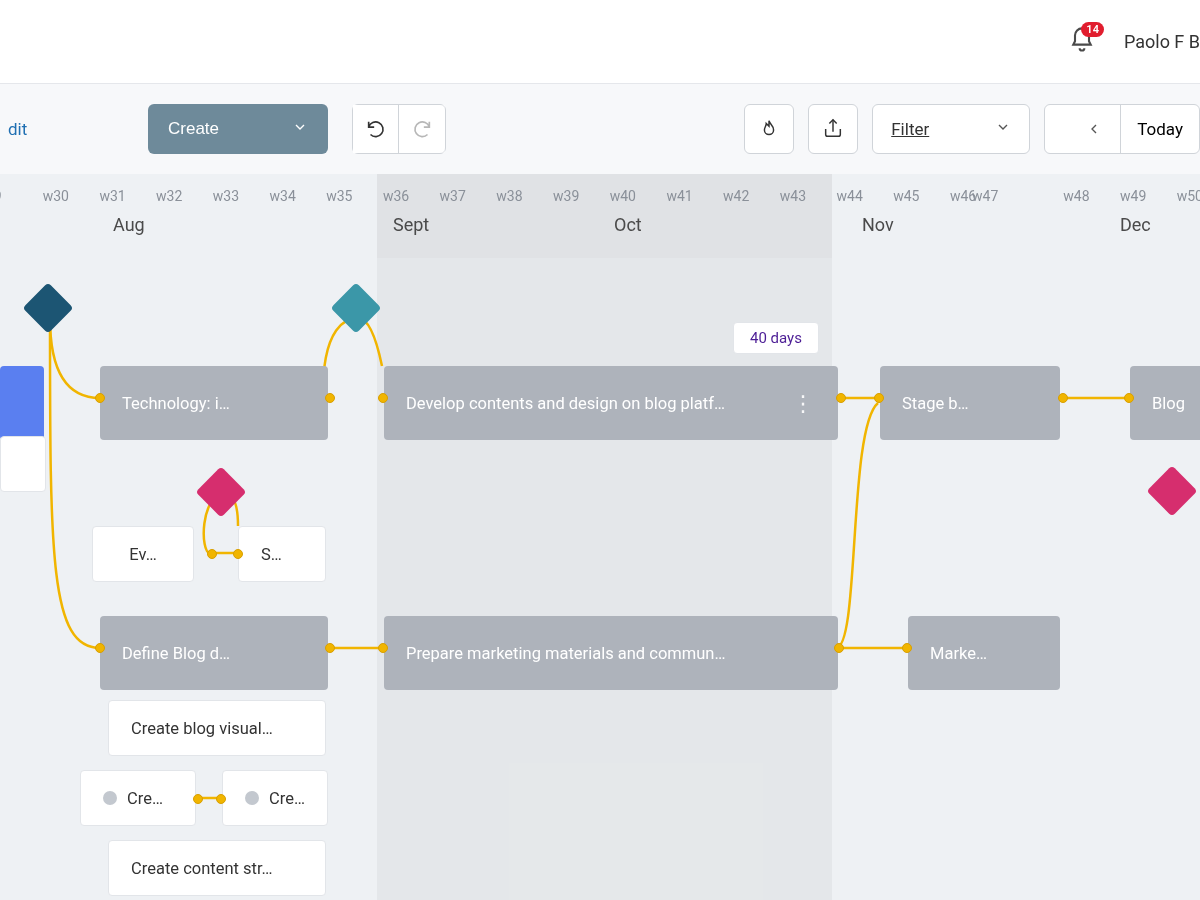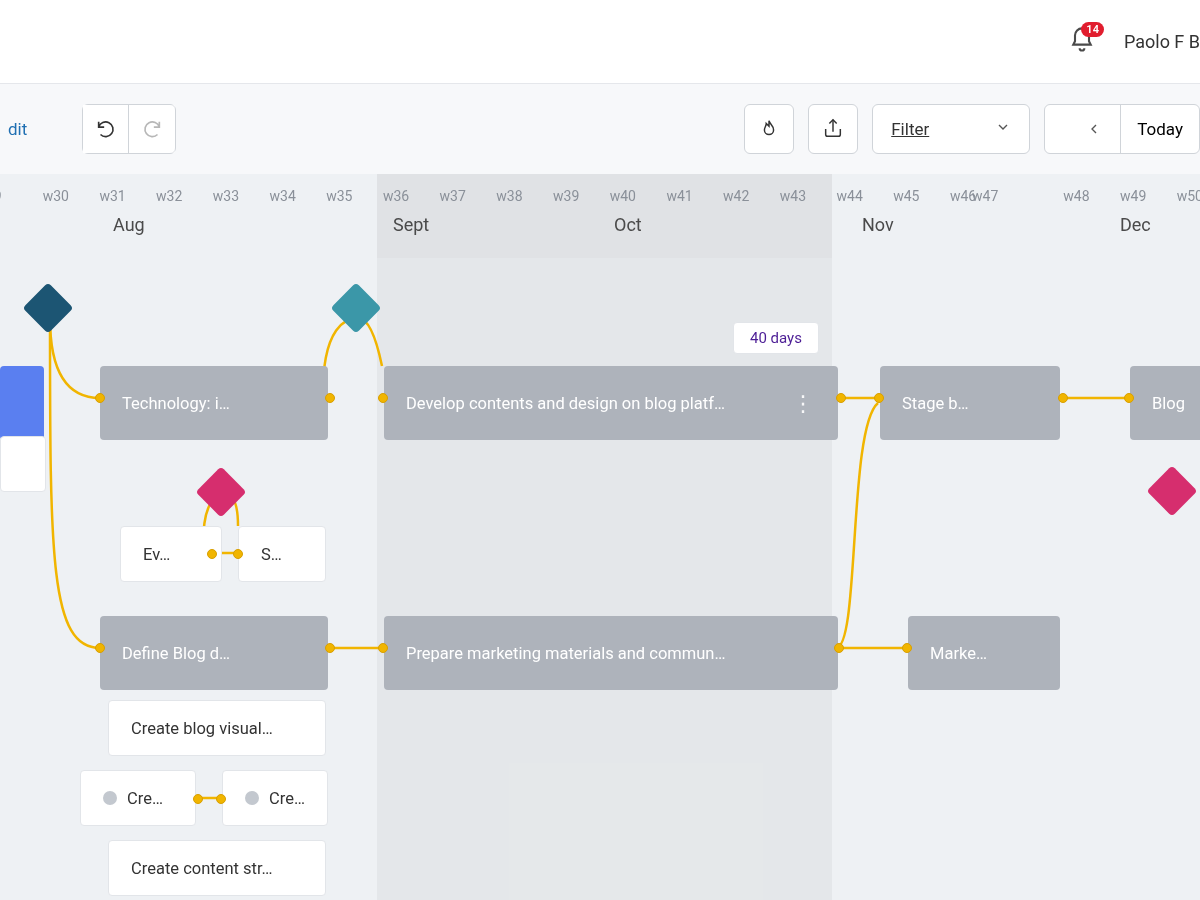--- a/index.html
+++ b/index.html
@@ -73,20 +73,26 @@
         <path d="M6 8a6 6 0 0 1 12 0v5l1.5 3h-15L6 13V8z"></path>
         <path d="M10 19a2 2 0 0 0 4 0"></path>
       </svg>
     <span class="badge">14</span>
   </div>
   <div class="username">Paolo F B</div>
 </div>
 
 <div class="toolbar">
   <span class="edit-link">dit</span>
+  <button class="btn-create">
+    <span>Create</span>
+    <span class="chev"><svg viewBox="0 0 24 24">
+          <path d="M6 9l6 6 6-6"></path>
+        </svg></span>
+  </button>
   <div class="undo-redo">
     <button>
         <svg viewBox="0 0 24 24" width="22" height="22" fill="none" stroke="#333" stroke-width="1.8">
           <path d="M4 10a8 8 0 1 1 2 8"></path>
           <path d="M4 4v6h6"></path>
         </svg>
       </button>
     <button>
         <svg viewBox="0 0 24 24" width="22" height="22" fill="none" stroke="#333" stroke-width="1.8">
           <path d="M20 10a8 8 0 1 0-2 8"></path>
@@ -204,21 +210,21 @@
   </div>
   <div class="task grey" style="left:880px; top:108px; width:180px;">
     <span>Stage b…</span>
   </div>
   <div class="task grey" style="left:1130px; top:108px; width:90px;">
     <span>Blog</span>
   </div>
 
   <div class="task white" style="left:0; top:178px; width:42px; height:56px;"></div>
 
-  <div class="task white" style="left:120px; top:268px; width:102px; height:56px;">
+  <div class="task white" style="left:92px; top:268px; width:102px; height:56px;justify-content:center;">
     <span>Ev…</span>
   </div>
   <div class="task white" style="left:238px; top:268px; width:88px; height:56px;">
     <span>S…</span>
   </div>
 
   <div class="task grey" style="left:384px; top:358px; width:454px;">
     <span>Prepare marketing materials and commun…</span>
   </div>
   <div class="task grey" style="left:100px; top:358px; width:228px;">

